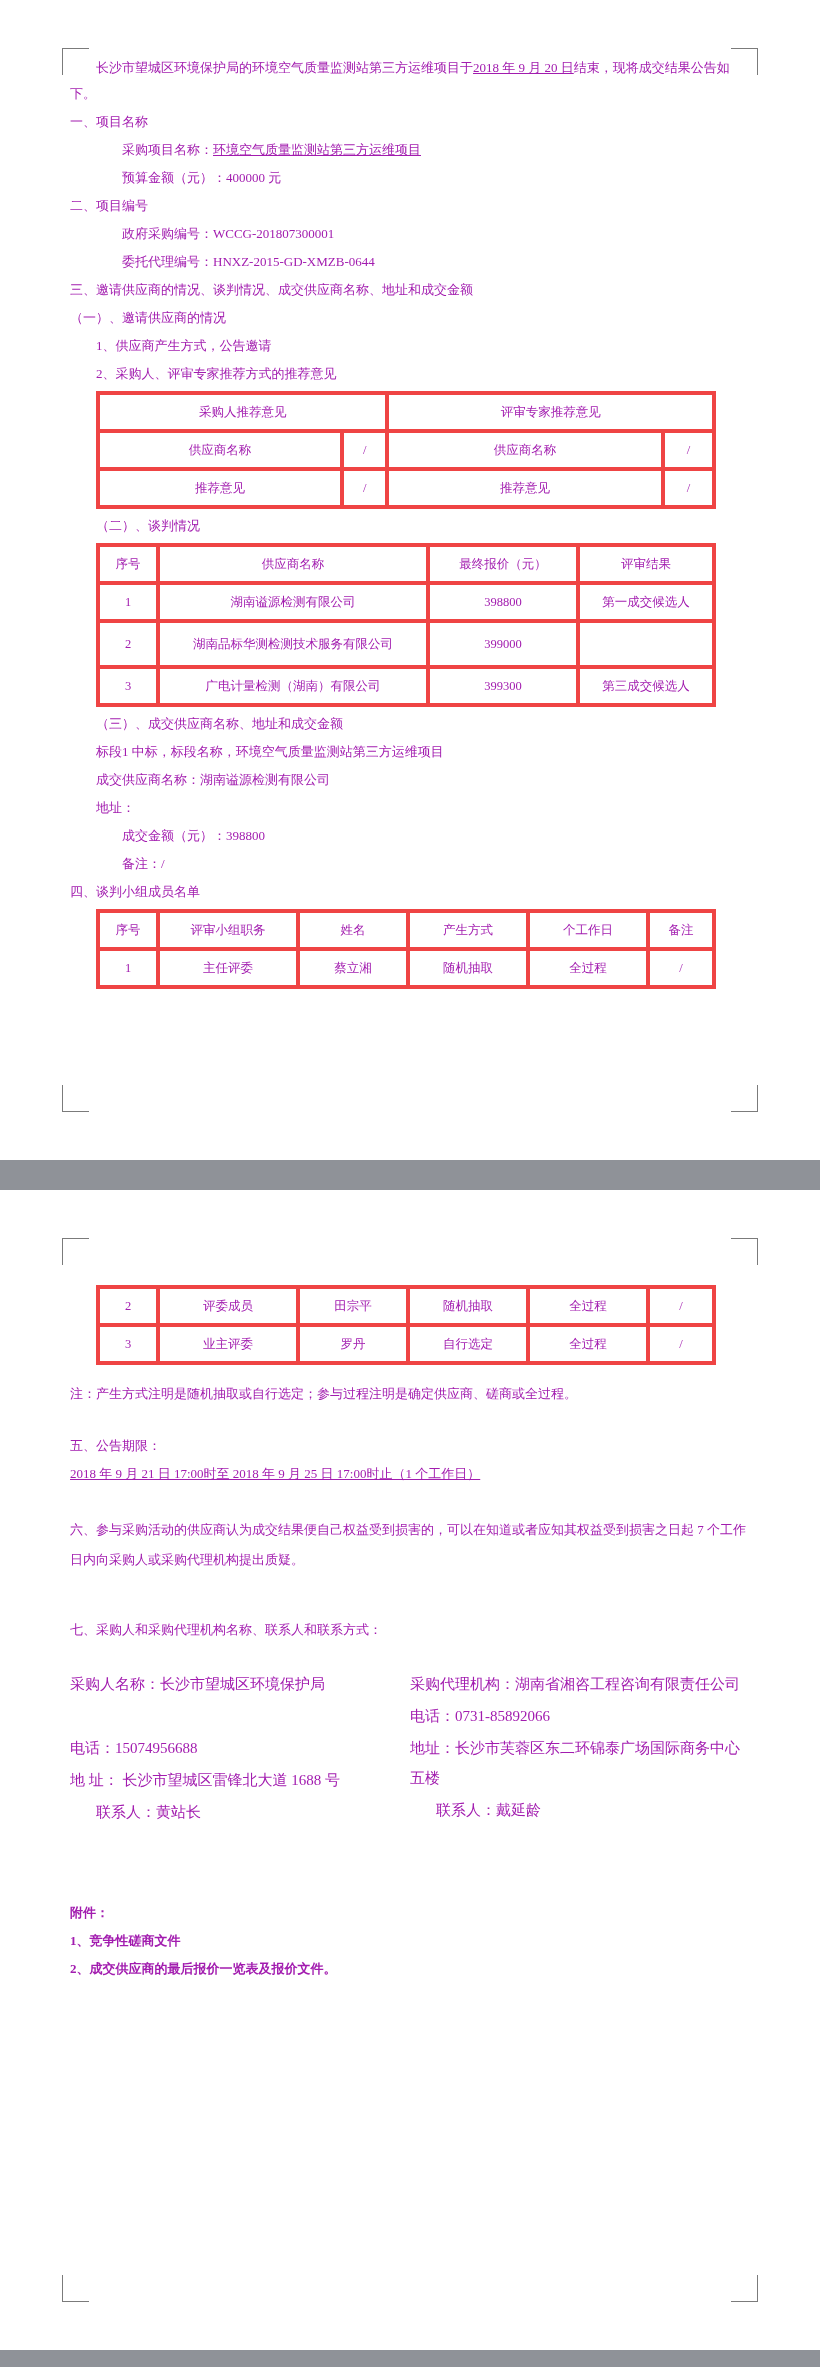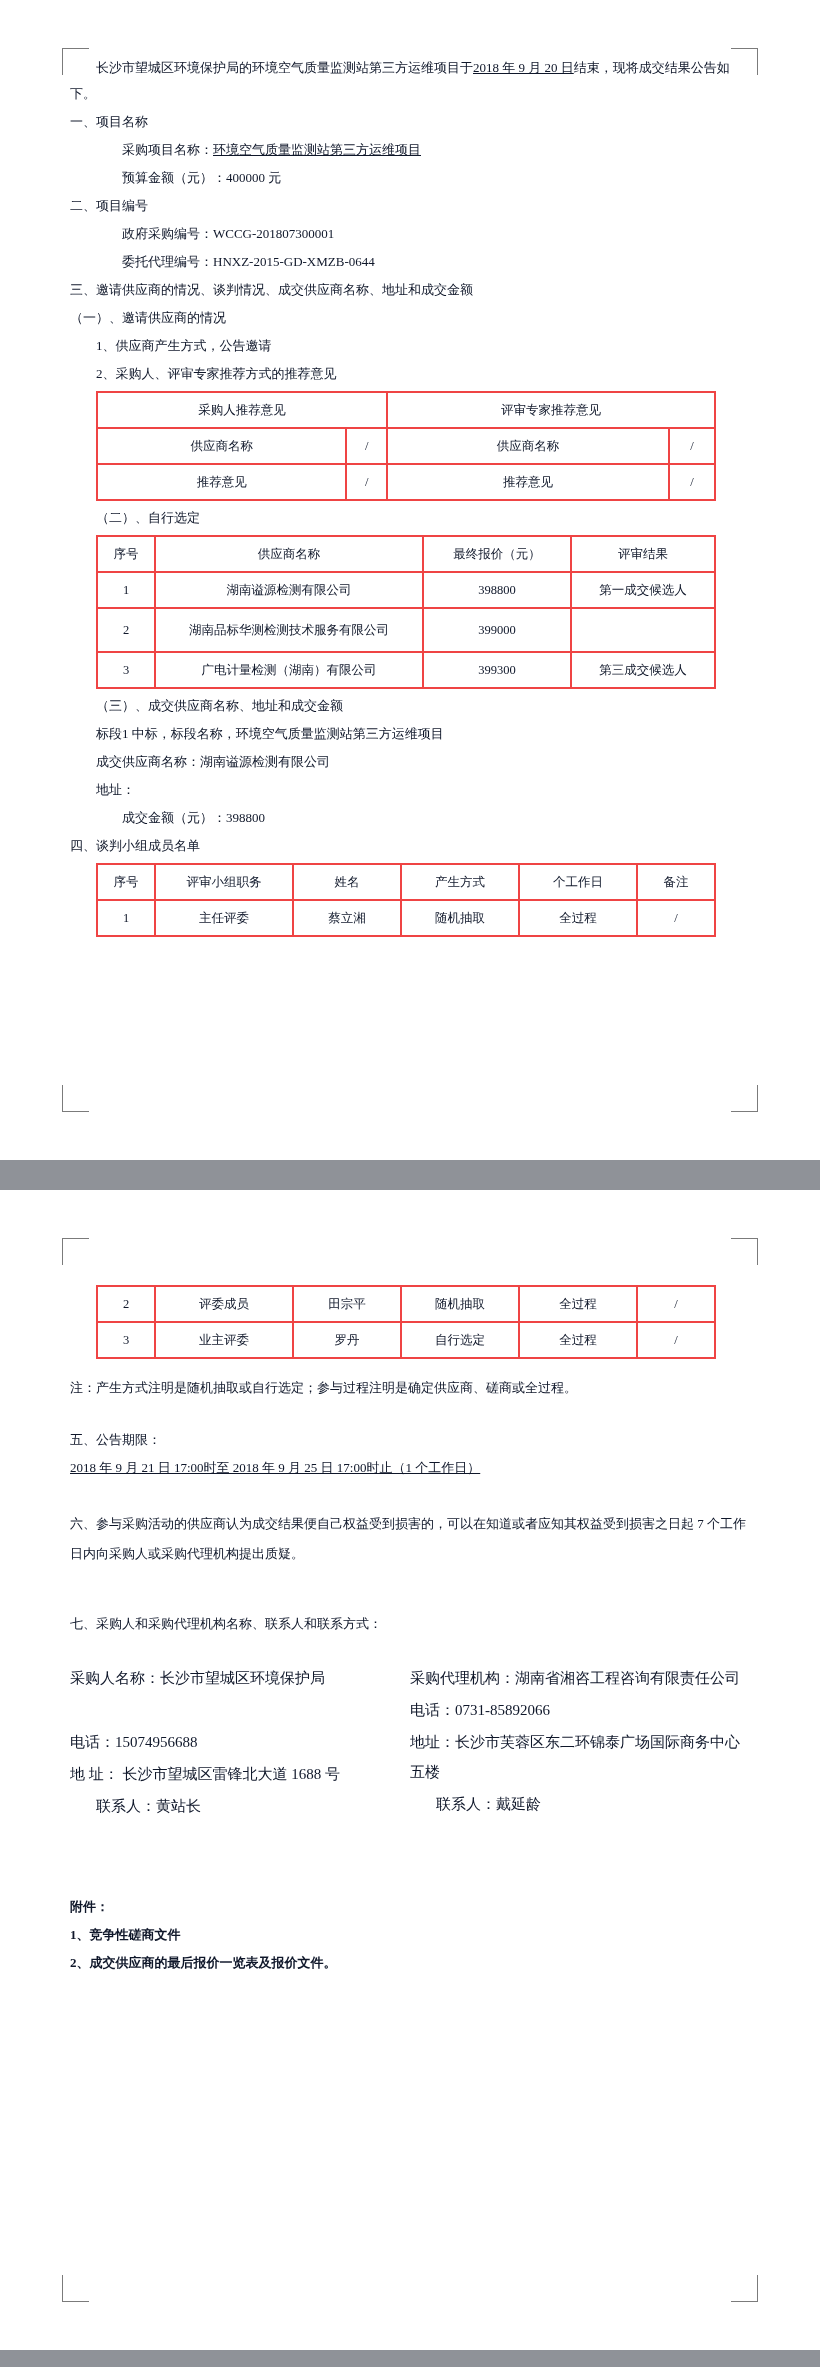--- a/index.html
+++ b/index.html
@@ -41,35 +41,35 @@
     height: 26px;
   }
   .cmark.tl { left: 62px; top: 48px; border-left: 1px solid #7b7b7b; border-top: 1px solid #7b7b7b; }
   .cmark.tr { right: 62px; top: 48px; border-right: 1px solid #7b7b7b; border-top: 1px solid #7b7b7b; }
   .cmark.bl { left: 62px; bottom: 48px; border-left: 1px solid #7b7b7b; border-bottom: 1px solid #7b7b7b; }
   .cmark.br { right: 62px; bottom: 48px; border-right: 1px solid #7b7b7b; border-bottom: 1px solid #7b7b7b; }
 
   .body-text {
     font-size: 13px;
     line-height: 26px;
-    color: #0f172a;
+    color: #a21caf;
   }
   .p { margin: 0 0 2px 0; }
   .indent1 { text-indent: 26px; }
   .indent2 { padding-left: 26px; }
   .indent3 { padding-left: 52px; }
   .u { text-decoration: underline; }
 
   table.grid {
     border-collapse: collapse;
     font-size: 12.5px;
     margin: 4px 0 4px 26px;
   }
   table.grid td, table.grid th {
-    border: 2px solid #ef4444;
+    border: 4px solid #ef4444;
     padding: 4px 3px;
     text-align: center;
     vertical-align: middle;
     font-weight: normal;
   }
   table.t-recommend { width: 620px; }
   table.t-recommend td { height: 22px; }
   table.t-negotiation { width: 620px; }
   table.t-negotiation td { height: 22px; }
   table.t-members { width: 620px; }
@@ -141,21 +141,21 @@
         </tr>
         <tr>
           <td>推荐意见</td>
           <td>/</td>
           <td>推荐意见</td>
           <td>/</td>
         </tr>
       </tbody>
         </table>
 
-      <div class="p indent2">（二）、自行选定</div>
+      <div class="p indent2">（二）、谈判情况</div>
 
       <table class="grid t-negotiation">
         <tbody>
             <tr>
           <td style="width:50px">序号</td>
           <td style="width:260px">供应商名称</td>
           <td style="width:140px">最终报价（元）</td>
           <td>评审结果</td>
         </tr>
         <tr>
@@ -177,20 +177,21 @@
           <td>第三成交候选人</td>
         </tr>
       </tbody>
         </table>
 
       <div class="p indent2">（三）、成交供应商名称、地址和成交金额</div>
       <div class="p indent1">标段1 中标，标段名称，环境空气质量监测站第三方运维项目</div>
       <div class="p indent1">成交供应商名称：湖南谥源检测有限公司</div>
       <div class="p indent1">地址：</div>
       <div class="p indent3">成交金额（元）：398800</div>
+      <div class="p indent3">备注：/</div>
 
       <div class="p">四、谈判小组成员名单</div>
 
       <table class="grid t-members">
         <tbody>
             <tr>
           <td style="width:50px">序号</td>
           <td style="width:130px">评审小组职务</td>
           <td style="width:100px">姓名</td>
           <td style="width:110px">产生方式</td>

